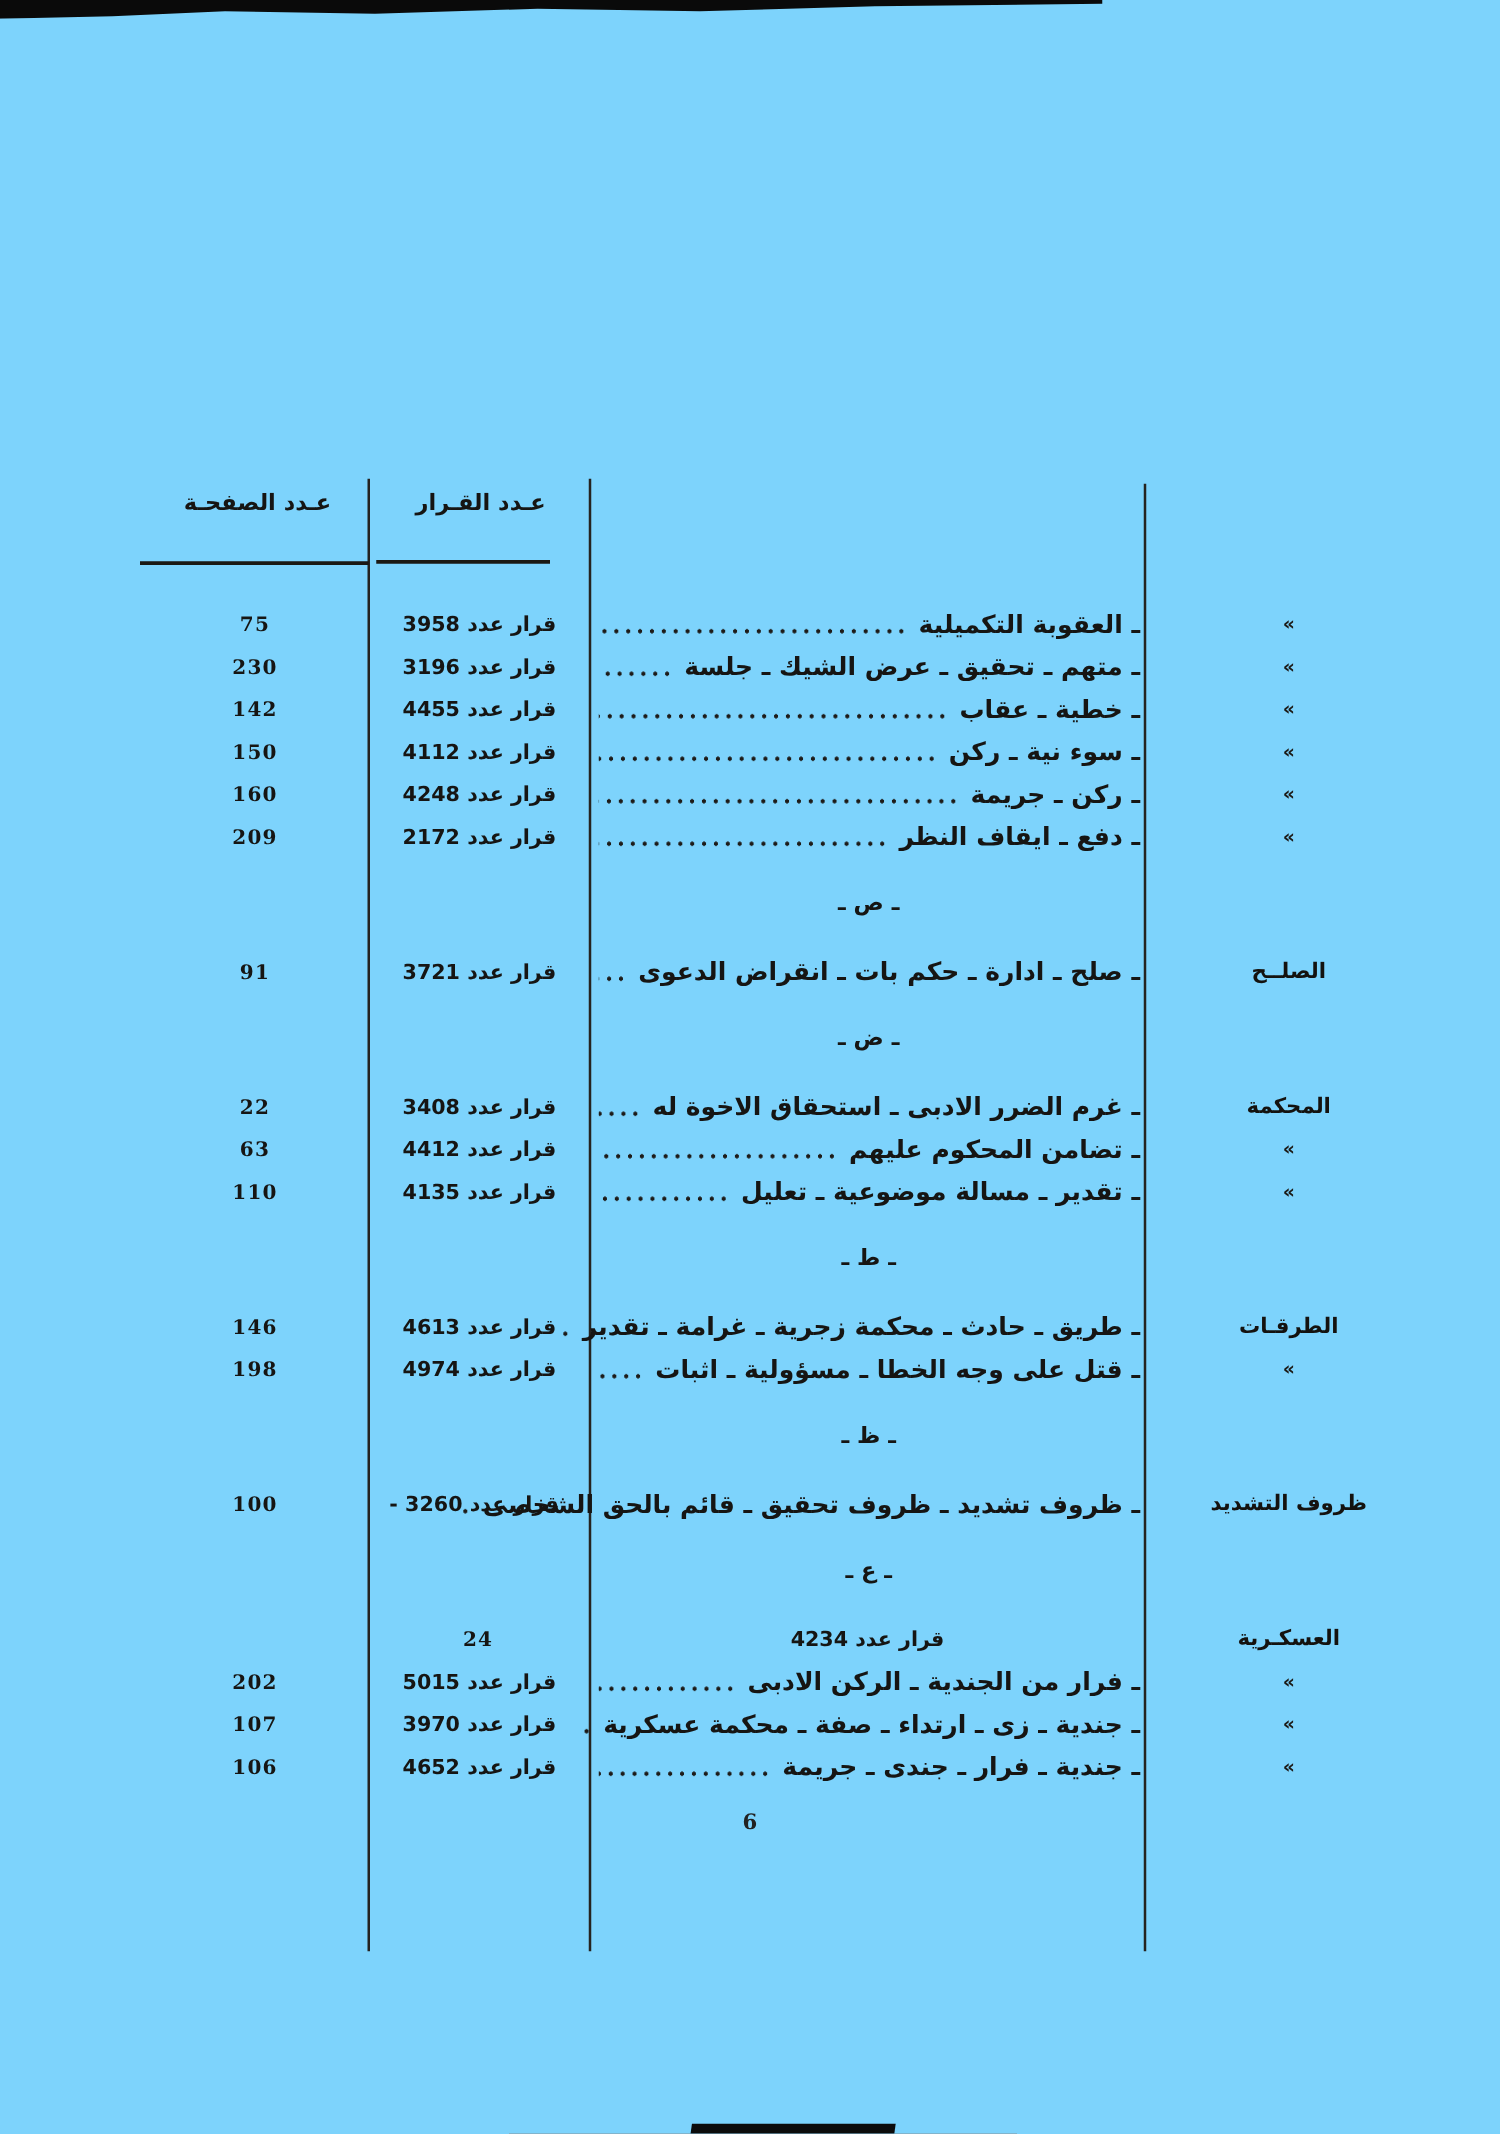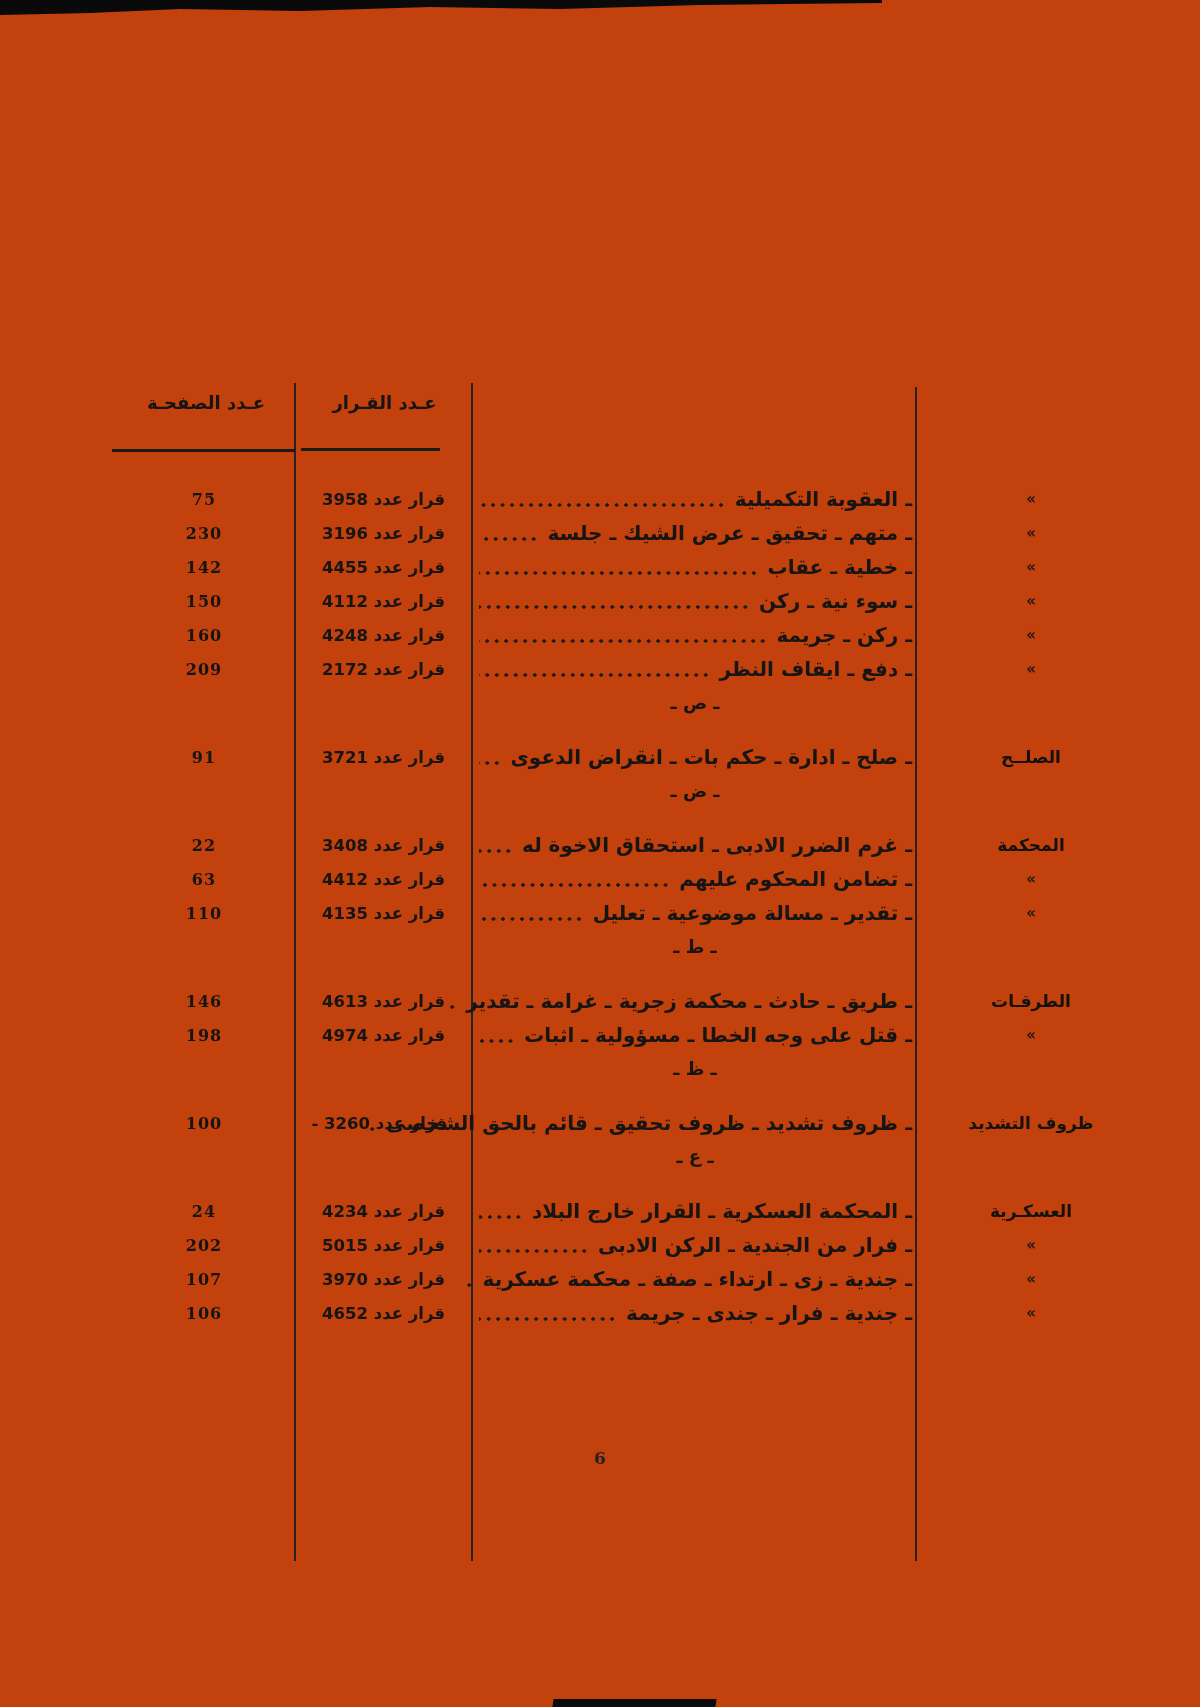--- a/index.html
+++ b/index.html
@@ -1,20 +1,20 @@
 <!DOCTYPE html>
 <html lang="ar"><head>
 <meta charset="utf-8">
 <style>
   html,body{margin:0;padding:0;background:#888;}
   .page{
     position:relative;
     width:1200px;height:1707px;
     margin:0 auto;
-    background:#c2410c;
+    background:#7dd3fc;
     overflow:hidden;
     font-family:"DejaVu Sans",sans-serif;
     color:#161513;
   }
   
   .top-scan-bar{
     position:absolute;top:0;left:0;width:1200px;height:16px;background:#0a0a0a;
     clip-path:polygon(0px 0px,882px 0px,882px 3px,700px 5px,560px 9px,430px 7px,300px 11px,180px 9px,90px 13px,0px 15px);
   }
   .bottom-scan-artifact{
@@ -69,21 +69,21 @@
     direction:rtl;text-align:center;font-weight:700;font-size:16.5px;
     padding:0 26px 0 24px;
   }
   .page-cell{
     direction:ltr;text-align:center;
     font-family:"DejaVu Serif",serif;font-weight:700;font-size:16px;
     padding-right:4px;letter-spacing:1px;
   }
   .section-letter{
     width:444px;margin-right:228px;height:34px;line-height:34px;
-    margin-top:0;margin-bottom:20px;
+    margin-top:20px;margin-bottom:20px;
     text-align:center;font-weight:700;font-size:18px;direction:rtl;
   }
   .footer-page-number{
     position:absolute;top:1448px;left:0;width:1200px;text-align:center;
     font-family:"DejaVu Serif",serif;font-size:17px;font-weight:700;color:#222;
   }
 </style>
 </head>
 <body>
 
@@ -220,24 +220,20 @@
       <div class="cell entry-cell">
         <span class="entry-text">ـ ظروف تشديد ـ ظروف تحقيق ـ قائم بالحق الشخصى</span>
         <span class="leader"></span>
       </div>
       <div class="cell decision-cell">قرار عدد 3260 -</div>
       <div class="cell page-cell">100</div>
     </div>
       <div class="section-letter">ـ ع ـ</div>
       <div class="toc-row">
       <div class="cell margin-cell">العسكـرية</div>
-      <div class="cell entry-cell">
-        <span class="entry-text">ـ المحكمة العسكرية ـ القرار خارج البلاد</span>
-        <span class="leader"></span>
-      </div>
       <div class="cell decision-cell">قرار عدد 4234</div>
       <div class="cell page-cell">24</div>
     </div>
       <div class="toc-row">
       <div class="cell margin-cell ditto">»</div>
       <div class="cell entry-cell">
         <span class="entry-text">ـ فرار من الجندية ـ الركن الادبى</span>
         <span class="leader"></span>
       </div>
       <div class="cell decision-cell">قرار عدد 5015</div>

